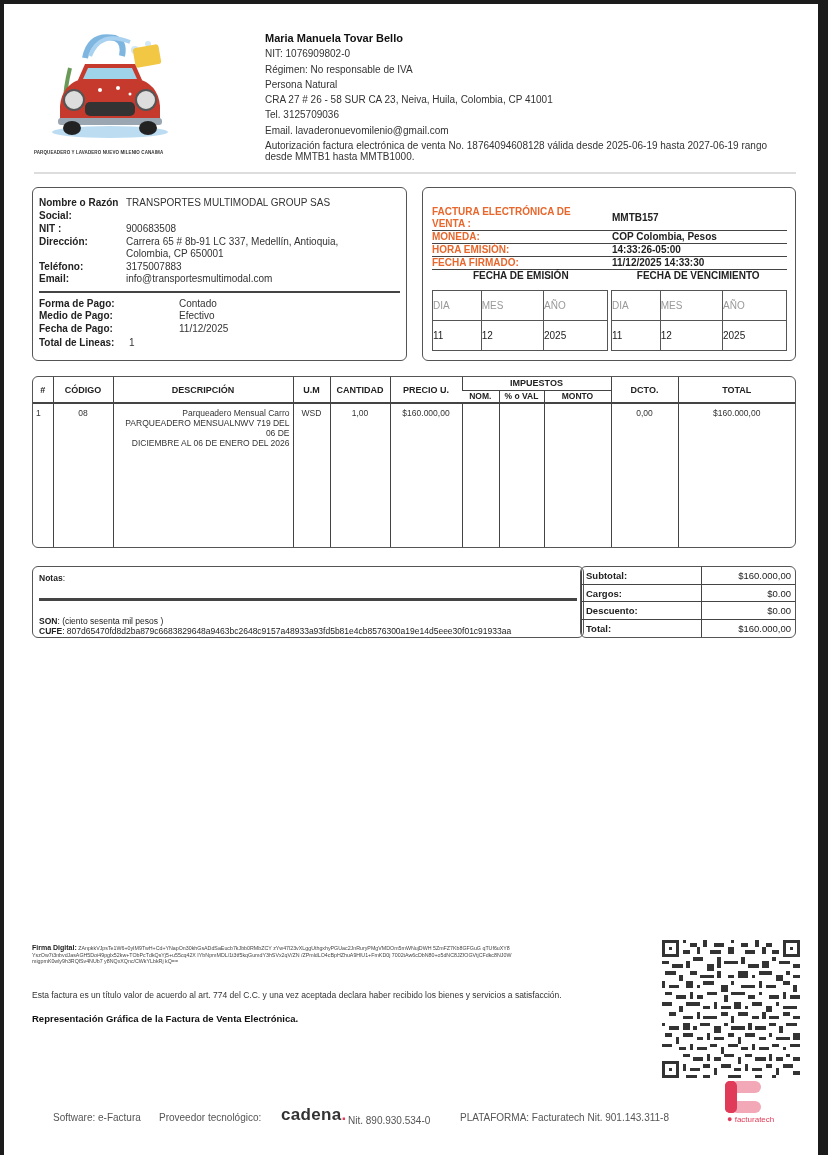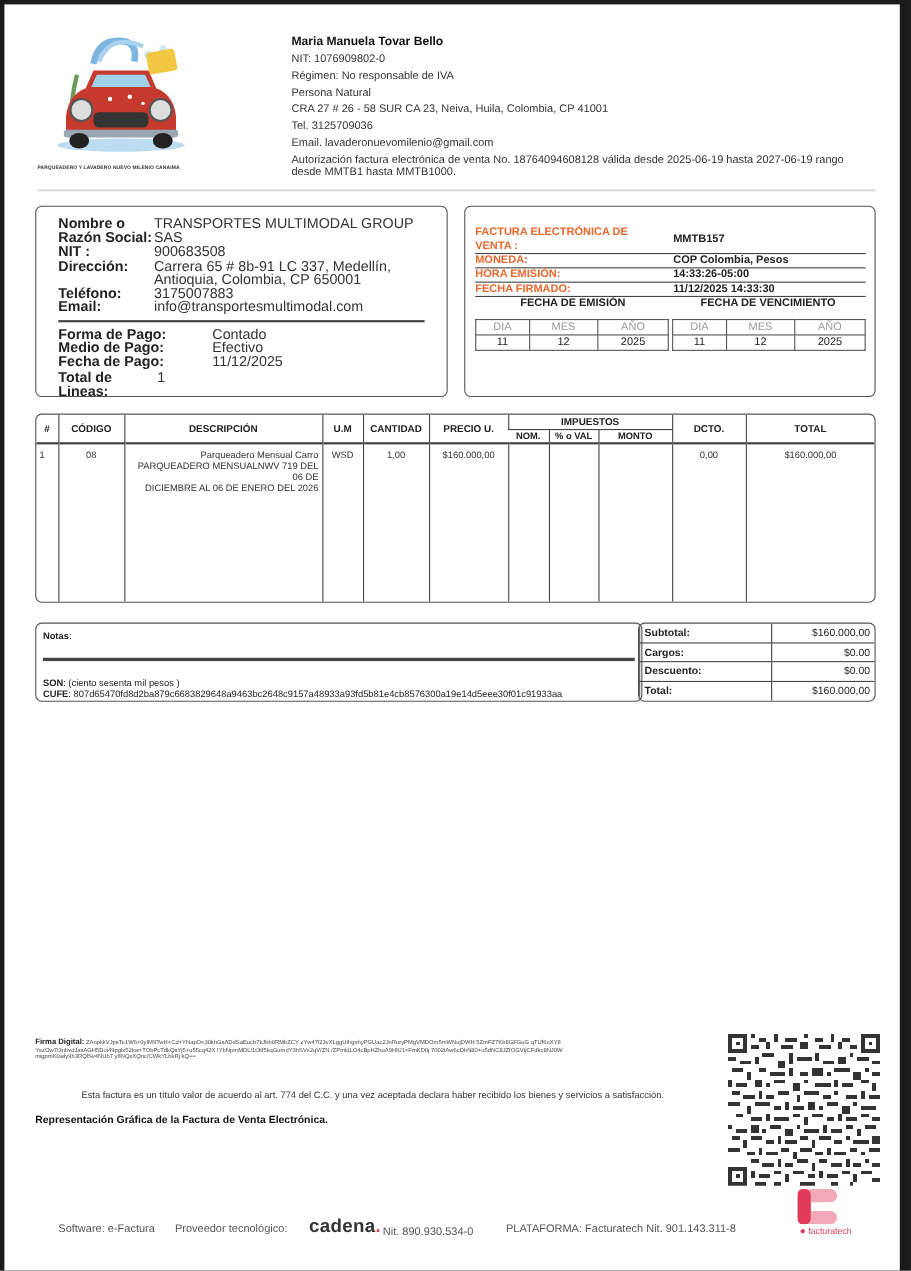--- a/index.html
+++ b/index.html
@@ -11,38 +11,38 @@
   
   .logo { left: 26px; top: 24px; width: 160px; height: 120px; }
   .logo-caption { position: absolute; left: 4px; top: 122px; font-size: 4.5px; font-weight: bold; color: #333; letter-spacing: .1px; white-space: nowrap; }
   .issuer { left: 261px; top: 27px; width: 530px; font-size: 10px; line-height: 15.3px; color: #333; }
   .issuer .name { font-weight: bold; font-size: 11px; color: #111; }
   .issuer .auth { line-height: 11px; margin-top: 2px; }
   .hdr-sep { left: 30px; top: 168px; width: 762px; height: 2px; background: #ddd; }
 
   
   .box { border: 1.5px solid #555; border-radius: 6px; }
-  .client { left: 28px; top: 183px; width: 375px; height: 174px; padding: 9px 20px; font-size: 13px; }
+  .client { left: 28px; top: 183px; width: 375px; height: 174px; padding: 9px 6px; font-size: 10px; }
   .kv { display: flex; line-height: 12.5px; }
   .kv .k { font-weight: bold; width: 87px; flex: none; color: #222; }
   .kv .v { color: #333; }
   .client .sep { height: 2px; background: #444; margin: 5px 0 5px 0; }
   .pay .k { width: 140px; }
   .pay .lines .k { width: 90px; }
 
   .invoice { left: 418px; top: 183px; width: 374px; height: 174px; padding: 18px 8px 0 9px; }
   .inv-row { display: flex; border-bottom: 1.5px solid #444; font-size: 10px; line-height: 12px; }
   .inv-row .k { color: #e8672c; font-weight: bold; width: 180px; }
   .inv-row .v { font-weight: bold; color: #222; }
   .inv-row.first { align-items: center; }
   .dates-head { display: flex; margin-top: 0; font-size: 10px; font-weight: bold; }
   .dates-head div { flex: 1; text-align: center; }
   .dates { display: flex; gap: 3px; margin-top: 9px; }
   .dates table { flex: 1; border-collapse: collapse; font-size: 10px; }
-  .dates td { border: 1.2px solid #555; text-align: center; height: 14px; }
+  .dates td { border: 1.2px solid #555; height: 30px; }
   .dates tr.lbl td { color: #999; }
 
   
   .items { left: 28px; top: 372px; width: 764px; height: 172px; overflow: hidden; }
   .items table { width: 100%; height: 100%; border-collapse: collapse; font-size: 8.5px; }
   .items th { font-weight: bold; font-size: 9px; border-left: 1.2px solid #444; border-bottom: 2px solid #444; text-align: center; }
   .items th:first-child, .items td:first-child { border-left: none; }
   .items td { border-left: 1.2px solid #444; vertical-align: top; padding: 4px 3px; color: #333; }
   .items .sub th { font-size: 8.5px; border-bottom: 2px solid #444; }
   .items .tax-h { border-bottom: 1.2px solid #444; }
@@ -58,21 +58,21 @@
   .totals table { width: 100%; height: 100%; border-collapse: collapse; font-size: 9.5px; }
   .totals td { border: 1.2px solid #444; padding: 0 4px; }
   .totals tr:first-child td { border-top: none; }
   .totals tr:last-child td { border-bottom: none; }
   .totals td:last-child { border-right: none; text-align: right; }
   .totals td:first-child { font-weight: bold; width: 120px; }
 
   
   .firma { left: 28px; top: 941px; width: 480px; font-size: 5.3px; line-height: 6.5px; color: #444; word-break: break-all; }
   .firma b { font-size: 7px; color: #222; }
-  .legal { left: 28px; top: 986px; width: 540px; font-size: 8.5px; line-height: 10px; color: #333; margin-left: 42px; }
+  .legal { left: 28px; top: 986px; width: 540px; font-size: 8.5px; line-height: 10px; color: #333; }
   .repr { left: 28px; top: 1009px; font-size: 9.5px; font-weight: bold; color: #111; }
   .qr { left: 657px; top: 936px; width: 140px; height: 138px; }
 
   .foot { top: 1108px; font-size: 10px; color: #555; white-space: nowrap; }
   .foot .cadena { font-size: 17px; font-weight: bold; color: #333; letter-spacing: .3px; }
   .foot .dot { color: #e03c5a; font-size: 17px; font-weight: bold; }
   .ft-logo { left: 721px; top: 1077px; width: 40px; height: 32px; }
   .ft-name { left: 723px; top: 1110px; font-size: 8px; color: #e03c5a; white-space: nowrap; }
 </style>
 </head>

